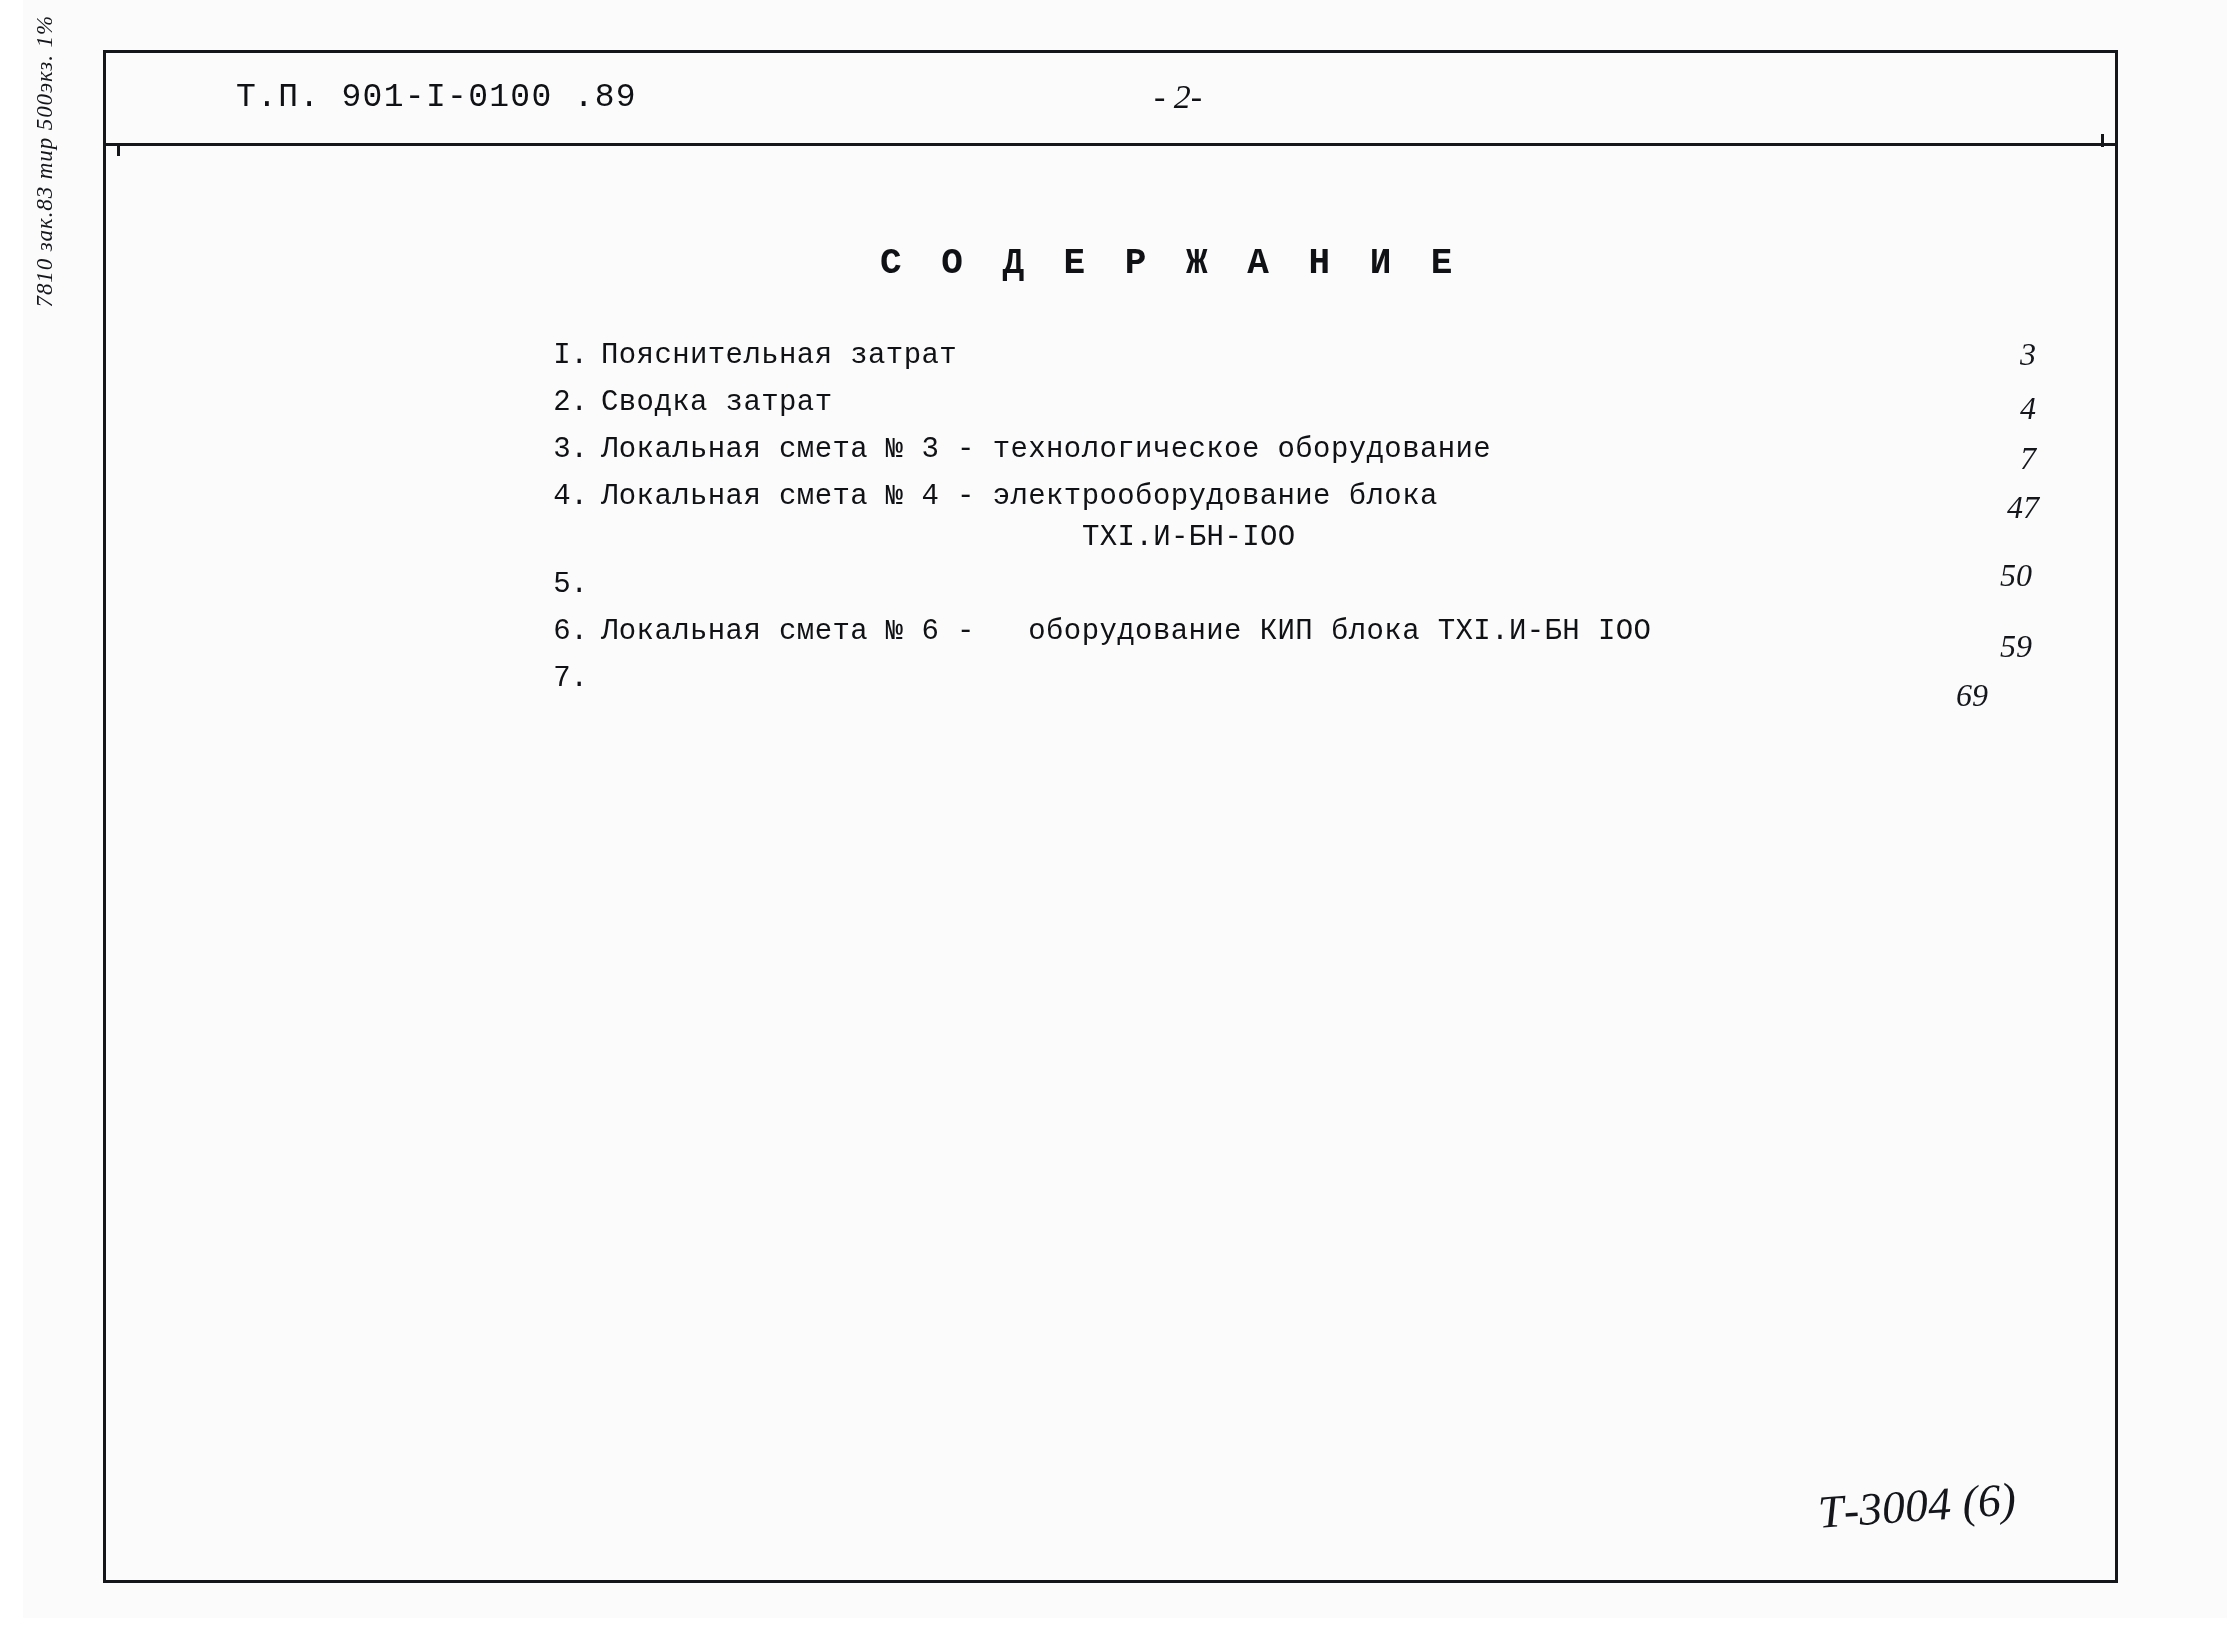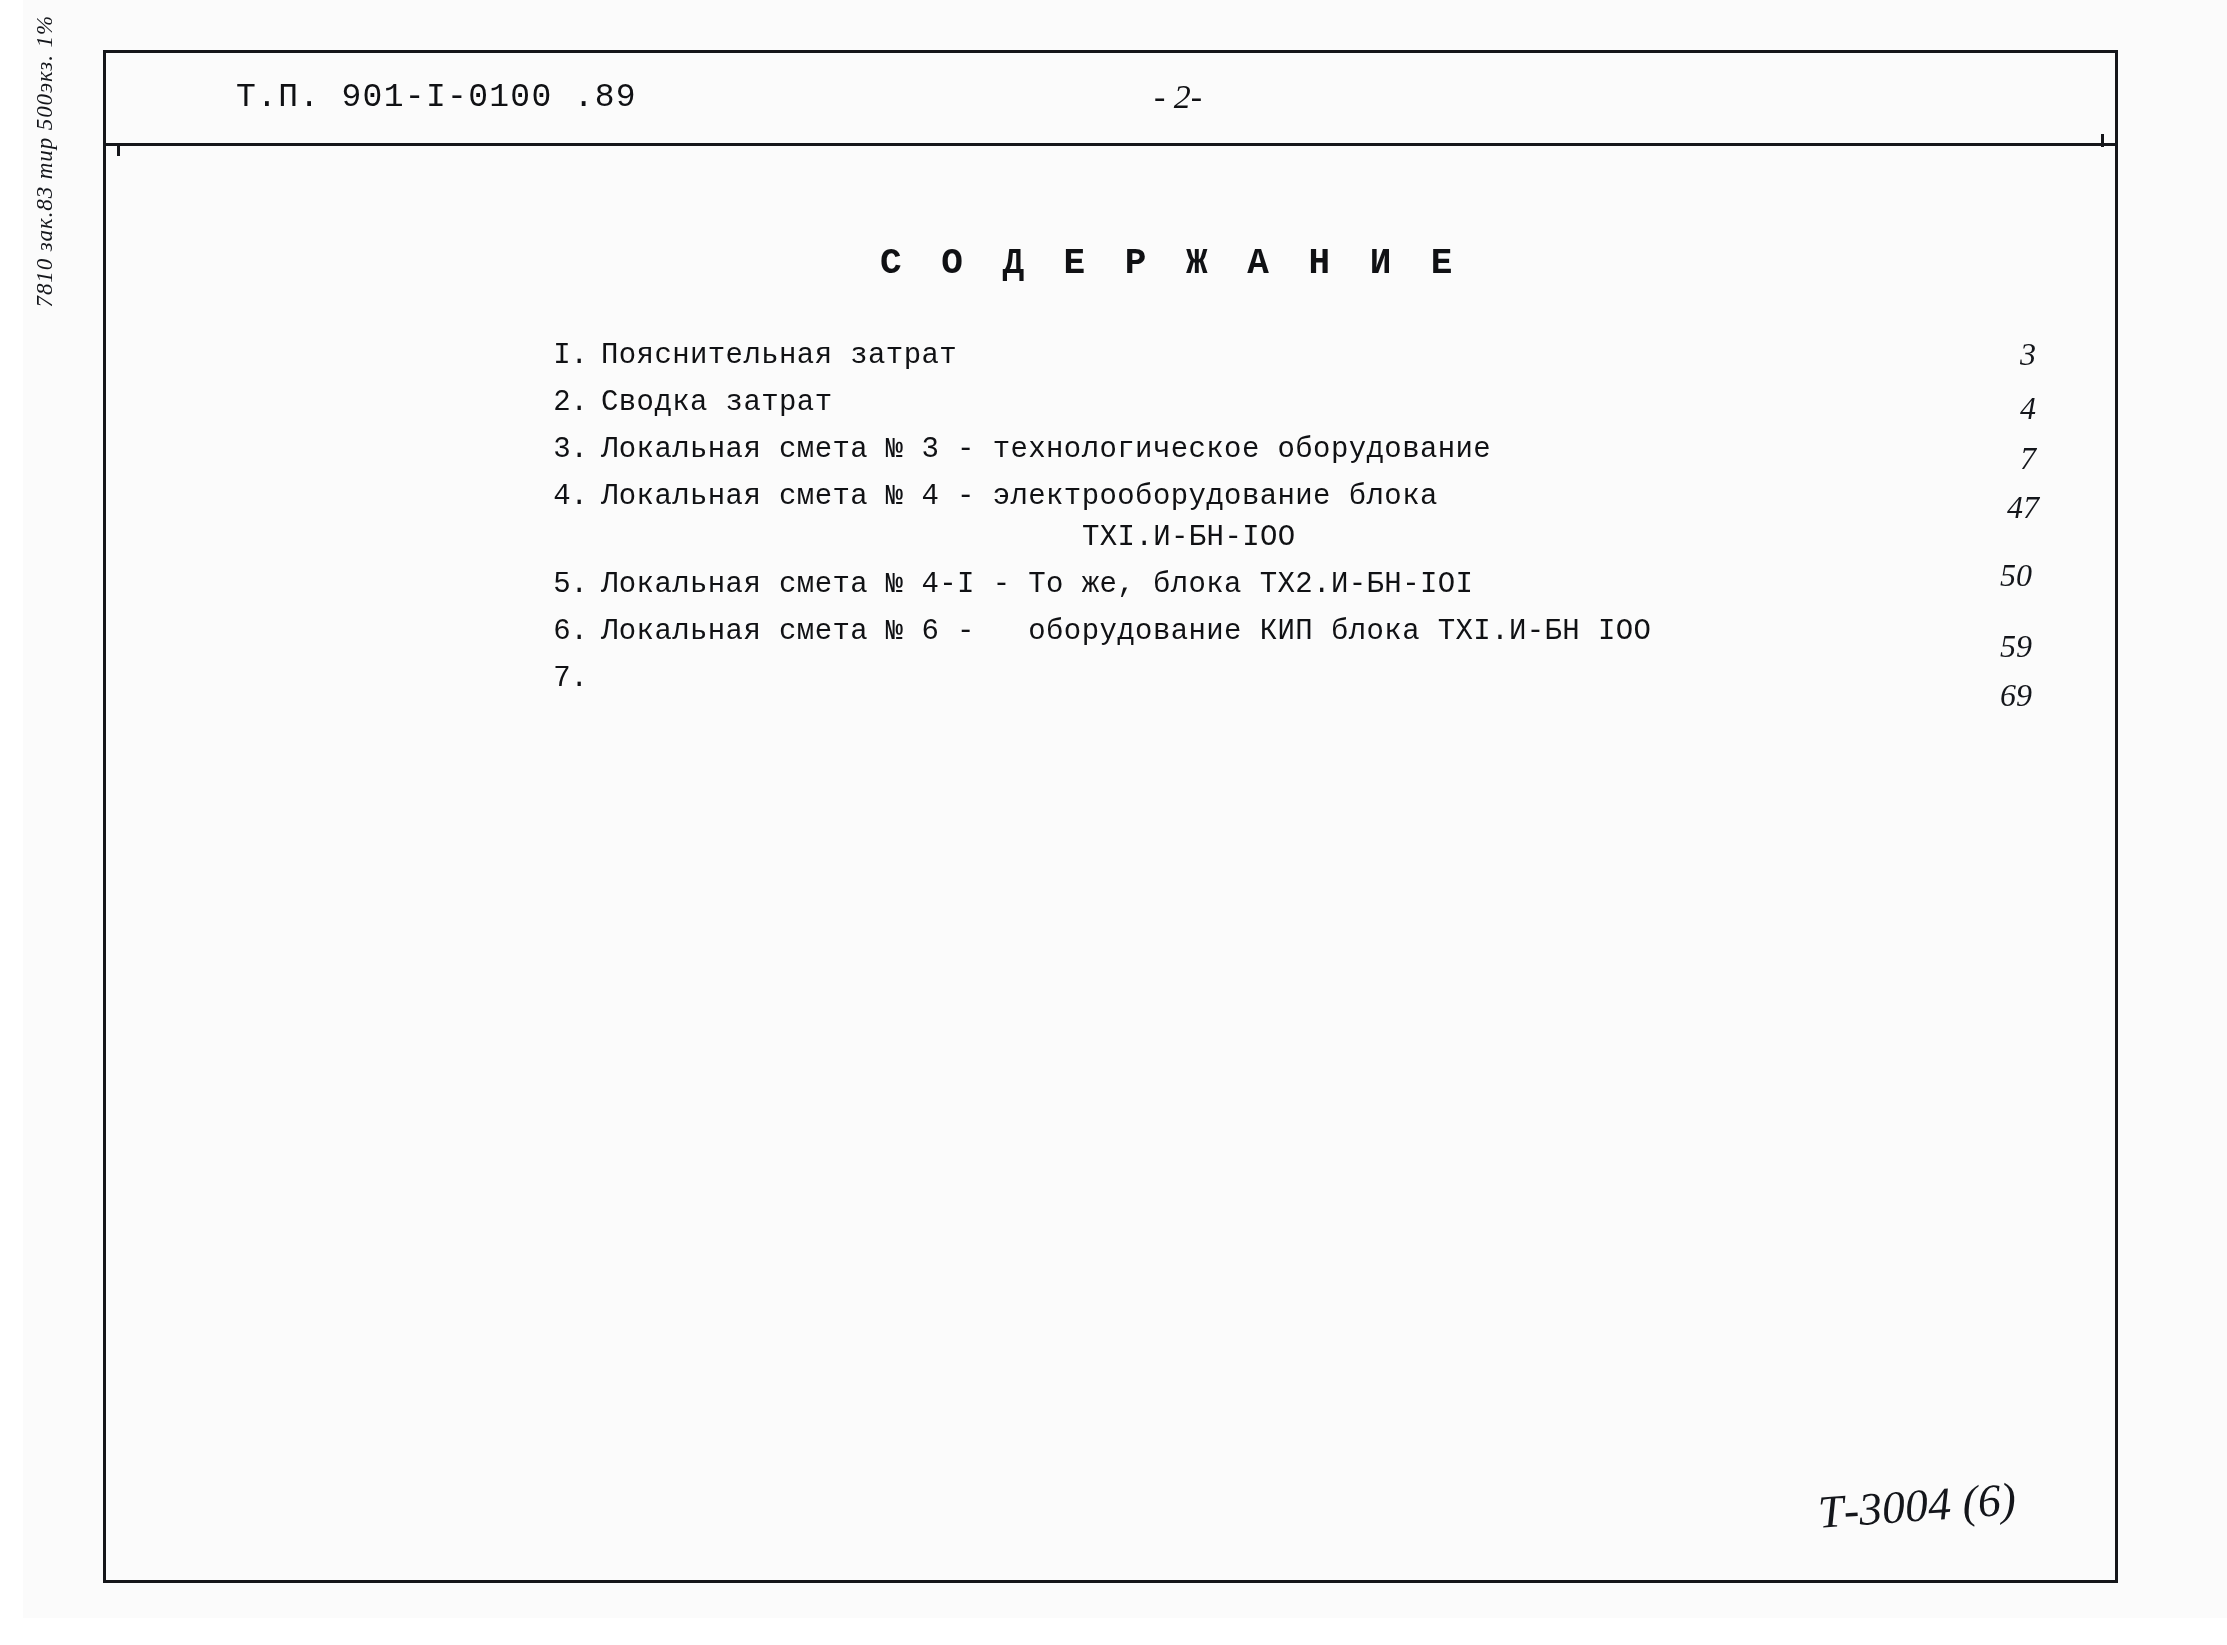--- a/index.html
+++ b/index.html
@@ -218,40 +218,39 @@
     </div>
 
     <div class="toc-row">
       <span class="toc-num">4.</span>
       <span class="toc-label">Локальная смета № 4 - электрооборудование блока</span>
       <span class="toc-sublabel">ТХI.И-БН-IОО</span>
     </div>
 
     <div class="toc-row" style="margin-top:41px">
       <span class="toc-num">5.</span>
-      <span class="toc-label">Локальная смета № 4-I - То же, блока ТХ2.И-БН-IOI</span>
     </div>
 
     <div class="toc-row">
       <span class="toc-num">6.</span>
       <span class="toc-label">Локальная смета № 6 -   оборудование КИП блока ТХI.И-БН IОО</span>
     </div>
 
     <div class="toc-row">
       <span class="toc-num">7.</span>
     </div>
 
   </div>
 
   <div class="toc-page" style="left:2020px; top:336px;">3</div>
   <div class="toc-page" style="left:2020px; top:390px;">4</div>
   <div class="toc-page" style="left:2020px; top:440px;">7</div>
   <div class="toc-page" style="left:2007px; top:489px;">47</div>
   <div class="toc-page" style="left:2000px; top:557px;">50</div>
   <div class="toc-page" style="left:2000px; top:628px;">59</div>
-  <div class="toc-page" style="left:2000px; top:677px;">69</div>
+  <div class="toc-page" style="left:1956px; top:677px;">69</div>
 
   <div class="side-note">7810 зак.83 тир 500экз. 1%</div>
 
   <div class="bottom-mark">Т-3004 (6)</div>
 
 </div>
 
 
 </body></html>

